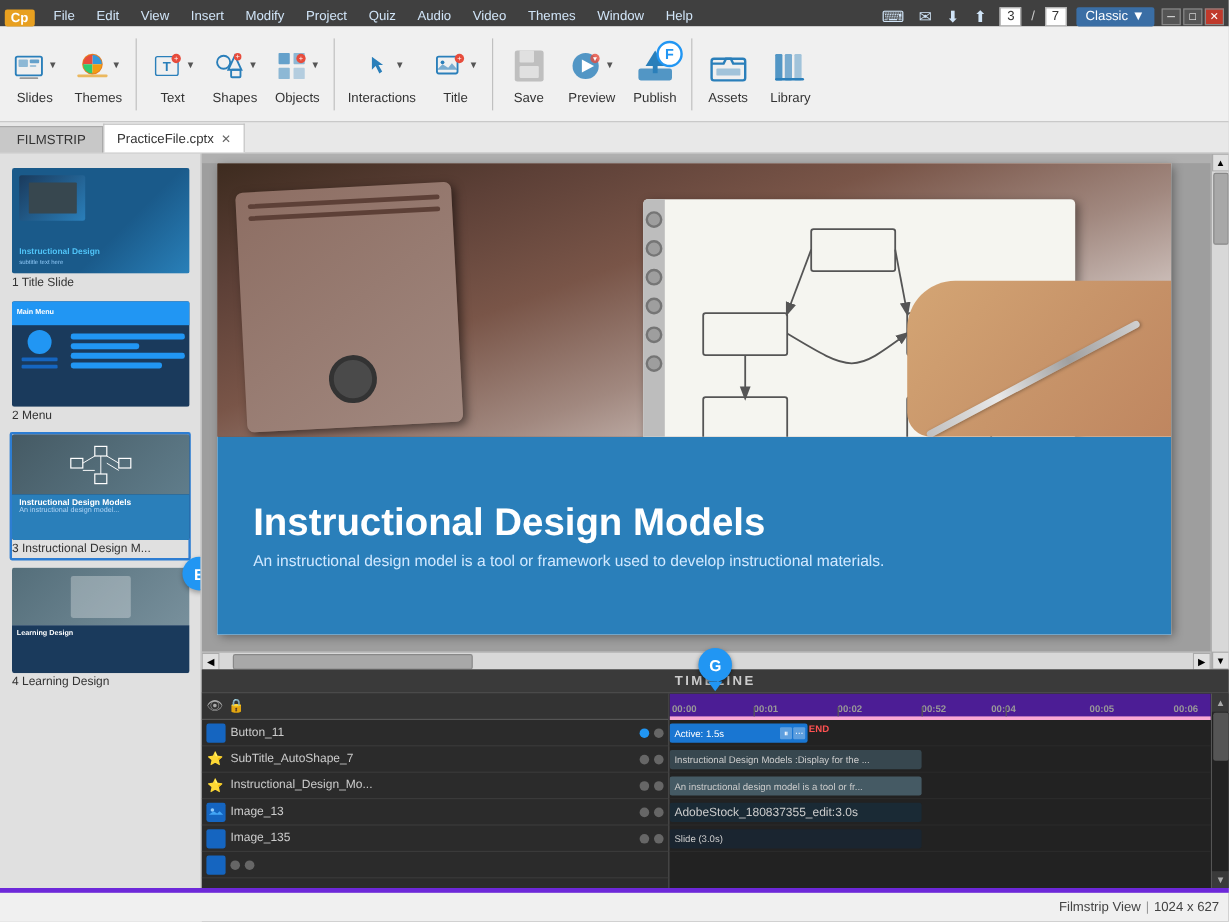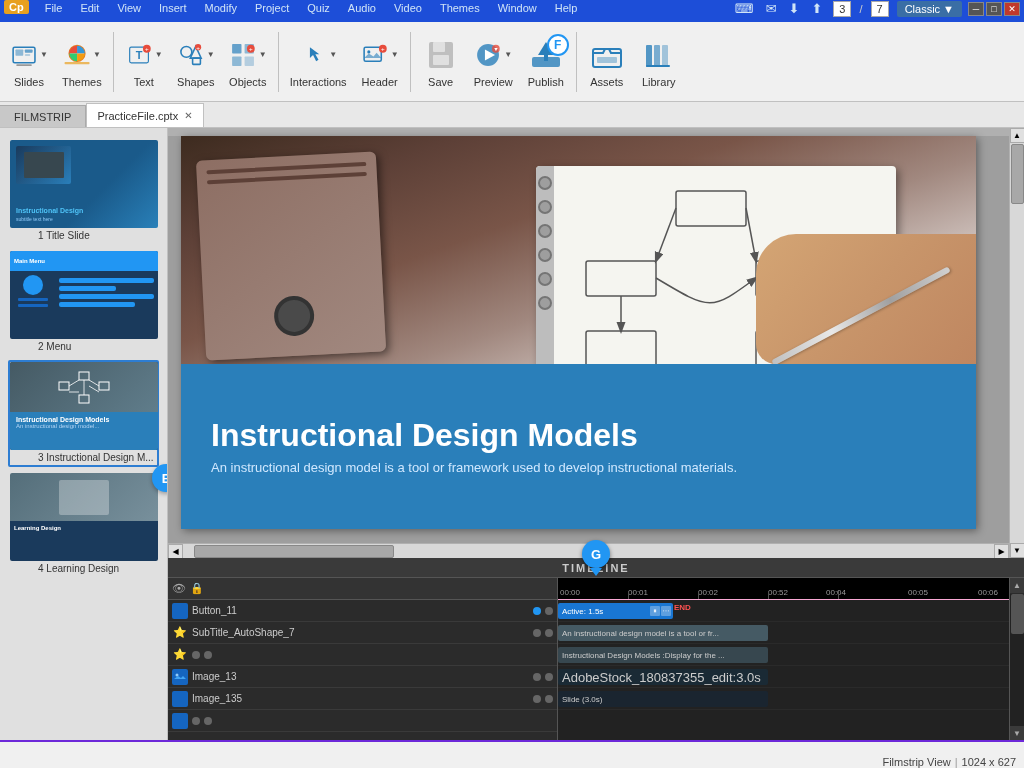--- a/index.html
+++ b/index.html
@@ -1,23 +1,23 @@
 <!DOCTYPE html>
 <html><head>
   <meta charset="utf-8">
   <style>
     * { box-sizing: border-box; margin: 0; padding: 0; }
     body { font-family: 'Segoe UI', Arial, sans-serif; font-size: 12px; background: #d4d4d4; overflow: hidden; width: 1024px; height: 768px; }
 
     
     .menu-bar {
-      background: #1d4ed8;
+      background: #404040;
       height: 22px;
       display: flex;
-      align-items: flex-start;
+      align-items: flex-end;
       padding: 0 4px;
       gap: 2px;
     }
     .menu-bar-logo {
       background: #e8a020;
       color: white;
       font-weight: bold;
       font-size: 11px;
       padding: 1px 5px;
       border-radius: 2px;
@@ -184,21 +184,20 @@
       overflow: hidden;
       position: relative;
     }
     .slide-label {
       font-size: 10px;
       color: #333;
       padding: 2px 0;
       white-space: nowrap;
       overflow: hidden;
       text-overflow: ellipsis;
-      margin-left: 28px;
     }
     
     .s1-bg { background: linear-gradient(135deg, #1a5a8a 60%, #2980b9); width: 100%; height: 100%; display: flex; flex-direction: column; justify-content: flex-end; padding: 6px; }
     
     .s2-bg { background: #1a3a5c; width: 100%; height: 100%; display: flex; flex-direction: column; }
     .s2-header { background: #2196f3; height: 20px; display: flex; align-items: center; padding: 2px 4px; }
     .s2-content { display: flex; flex: 1; }
     .s2-left { width: 45px; padding: 4px; }
     .s2-circle { width: 20px; height: 20px; border-radius: 50%; background: #2196f3; margin: 0 auto; }
     .s2-right { flex: 1; padding: 4px; }
@@ -339,23 +338,23 @@
       transform: translateX(-50%);
       border-left: 6px solid transparent;
       border-right: 6px solid transparent;
       border-top: 8px solid #2196f3;
     }
 
     
     .bottom-bar {
       height: 28px;
       background: #f0f0f0;
-      border-top: 2px solid #6d28d9;
-      display: flex;
-      align-items: flex-end;
+      border-top: 4px solid #6d28d9;
+      display: flex;
+      align-items: center;
       padding: 0 8px;
       gap: 4px;
       position: absolute;
       bottom: 0; left: 0; right: 0;
     }
     .status-text { font-size: 11px; color: #444; }
     .resolution-text { font-size: 11px; color: #444; }
 
     
     .h-scrollbar {
@@ -530,21 +529,21 @@
     <div class="icon-area">
       <svg width="36" height="36" viewBox="0 0 36 36">
         <rect x="4" y="8" width="22" height="18" rx="2" fill="none" stroke="#2a7fba" stroke-width="2"></rect>
         <circle cx="10" cy="14" r="2" fill="#2a7fba"></circle>
         <path d="M 4 22 L 10 16 L 16 20 L 20 15 L 26 22 Z" fill="#2a7fba" opacity="0.6"></path>
         <circle cx="28" cy="10" r="5" fill="#e74c3c"></circle>
         <text x="28" y="13" text-anchor="middle" font-size="8" fill="white">+</text>
       </svg>
       <span class="split-arrow">▼</span>
     </div>
-    <span class="label">Header</span>
+    <span class="label">Title</span>
   </div>
 
   <div class="toolbar-separator"></div>
 
   <div class="toolbar-group">
     <div class="icon-area">
       <svg width="36" height="36" viewBox="0 0 36 36">
         <rect x="6" y="5" width="24" height="26" rx="2" fill="#9e9e9e" opacity="0.6"></rect>
         <rect x="10" y="5" width="12" height="10" rx="1" fill="#e0e0e0"></rect>
         <rect x="10" y="18" width="16" height="10" rx="1" fill="#e0e0e0"></rect>
@@ -806,20 +805,21 @@
 
           <div class="tl-label-row">
             <div style="width:16px;height:16px;display:flex;align-items:center;justify-content:center;font-size:11px;flex-shrink:0;">⭐</div>
             <span class="tl-row-name">SubTitle_AutoShape_7</span>
             <div class="tl-row-dot"></div>
             <div class="tl-row-dot"></div>
           </div>
 
           <div class="tl-label-row">
             <div style="width:16px;height:16px;display:flex;align-items:center;justify-content:center;font-size:11px;flex-shrink:0;">⭐</div>
+            <span class="tl-row-name">Instructional_Design_Mo...</span>
             <div class="tl-row-dot"></div>
             <div class="tl-row-dot"></div>
           </div>
 
           <div class="tl-label-row">
             <div style="width:16px;height:16px;background:#1565c0;border-radius:2px;flex-shrink:0;display:flex;align-items:center;justify-content:center;">
               <svg width="12" height="10" viewBox="0 0 12 10">
                   <rect width="12" height="10" rx="1" fill="#1565c0"></rect>
                   <circle cx="3" cy="3" r="1.5" fill="#90caf9"></circle>
                   <path d="M0 7 L4 4 L7 6 L9 4 L12 7Z" fill="#42a5f5"></path>
@@ -839,21 +839,21 @@
 
           <div class="tl-label-row">
             <div style="width:16px;height:16px;background:#1565c0;border-radius:2px;flex-shrink:0;"></div>
             <div class="tl-row-dot"></div>
             <div class="tl-row-dot"></div>
           </div>
         </div>
 
         <div style="flex:1;background:#222;overflow:hidden;position:relative;">
 
-          <div style="height:22px;background:#000000;border-bottom:1px solid #f9a8d4;position:relative;">
+          <div style="height:22px;background:#4c1d95;border-bottom:3px solid #f9a8d4;position:relative;font-weight:bold;">
             <div style="position:absolute;left:0;color:#999;font-size:8px;bottom:2px;padding-left:2px;">00:00</div>
             <div style="position:absolute;left:70px;color:#999;font-size:8px;bottom:2px;">00:01</div>
             <div style="position:absolute;left:140px;color:#999;font-size:8px;bottom:2px;">00:02</div>
             <div style="position:absolute;left:210px;color:#999;font-size:8px;bottom:2px;">00:52</div>
             <div style="position:absolute;left:268px;color:#999;font-size:8px;bottom:2px;">00:04</div>
             <div style="position:absolute;left:350px;color:#999;font-size:8px;bottom:2px;">00:05</div>
             <div style="position:absolute;left:420px;color:#999;font-size:8px;bottom:2px;">00:06</div>
 
             <div style="position:absolute;left:70px;bottom:0;width:1px;height:8px;background:#555;"></div>
             <div style="position:absolute;left:140px;bottom:0;width:1px;height:8px;background:#555;"></div>
@@ -866,30 +866,30 @@
               Active: 1.5s
               <div style="position:absolute;right:2px;display:flex;gap:1px;">
                 <div style="background:rgba(255,255,255,0.3);width:10px;height:10px;display:flex;align-items:center;justify-content:center;font-size:7px;border-radius:1px;">⏸</div>
                 <div style="background:rgba(255,255,255,0.3);width:10px;height:10px;display:flex;align-items:center;justify-content:center;font-size:7px;border-radius:1px;">⋯</div>
               </div>
             </div>
             <span style="position:absolute;left:116px;top:3px;color:#ff5252;font-size:8px;font-weight:bold;">END</span>
           </div>
 
           <div style="height:22px;border-bottom:1px solid #2a2a2a;position:relative;">
+            <div style="position:absolute;left:0;top:3px;width:210px;height:16px;background:#37474f;border-radius:2px;display:flex;align-items:center;padding:0 4px;font-size:8px;color:#ccc;overflow:hidden;white-space:nowrap;">Instructional Design Models :Display for the ...</div>
+          </div>
+
+          <div style="height:22px;border-bottom:1px solid #2a2a2a;position:relative;">
             <div style="position:absolute;left:0;top:3px;width:210px;height:16px;background:#455a64;border-radius:2px;display:flex;align-items:center;padding:0 4px;font-size:8px;color:#ccc;overflow:hidden;white-space:nowrap;">An instructional design model is a tool or fr...</div>
           </div>
 
+
           <div style="height:22px;border-bottom:1px solid #2a2a2a;position:relative;">
-            <div style="position:absolute;left:0;top:3px;width:210px;height:16px;background:#37474f;border-radius:2px;display:flex;align-items:center;padding:0 4px;font-size:8px;color:#ccc;overflow:hidden;white-space:nowrap;">Instructional Design Models :Display for the ...</div>
-          </div>
-
-
-          <div style="height:22px;border-bottom:1px solid #2a2a2a;position:relative;">
-            <div style="position:absolute;left:0;top:3px;width:210px;height:16px;background:#1a2a35;border-radius:2px;display:flex;align-items:center;padding:0 4px;font-size:13px;color:#ccc;overflow:hidden;white-space:nowrap;">AdobeStock_180837355_edit:3.0s</div>
+            <div style="position:absolute;left:0;top:3px;width:210px;height:16px;background:#1a2a35;border-radius:2px;display:flex;align-items:center;padding:0 4px;font-size:10px;color:#ccc;overflow:hidden;white-space:nowrap;">AdobeStock_180837355_edit:3.0s</div>
           </div>
 
           <div style="height:22px;border-bottom:1px solid #2a2a2a;position:relative;">
             <div style="position:absolute;left:0;top:3px;width:210px;height:16px;background:#1a2530;border-radius:2px;display:flex;align-items:center;padding:0 4px;font-size:8px;color:#ccc;overflow:hidden;white-space:nowrap;">Slide (3.0s)</div>
           </div>
         </div>
 
         <div style="width:15px;background:#2b2b2b;border-left:1px solid #555;">
           <div style="height:15px;background:#3a3a3a;display:flex;align-items:center;justify-content:center;font-size:8px;color:#aaa;cursor:pointer;">▲</div>
           <div style="flex:1;background:#222;height:calc(100% - 30px);">

